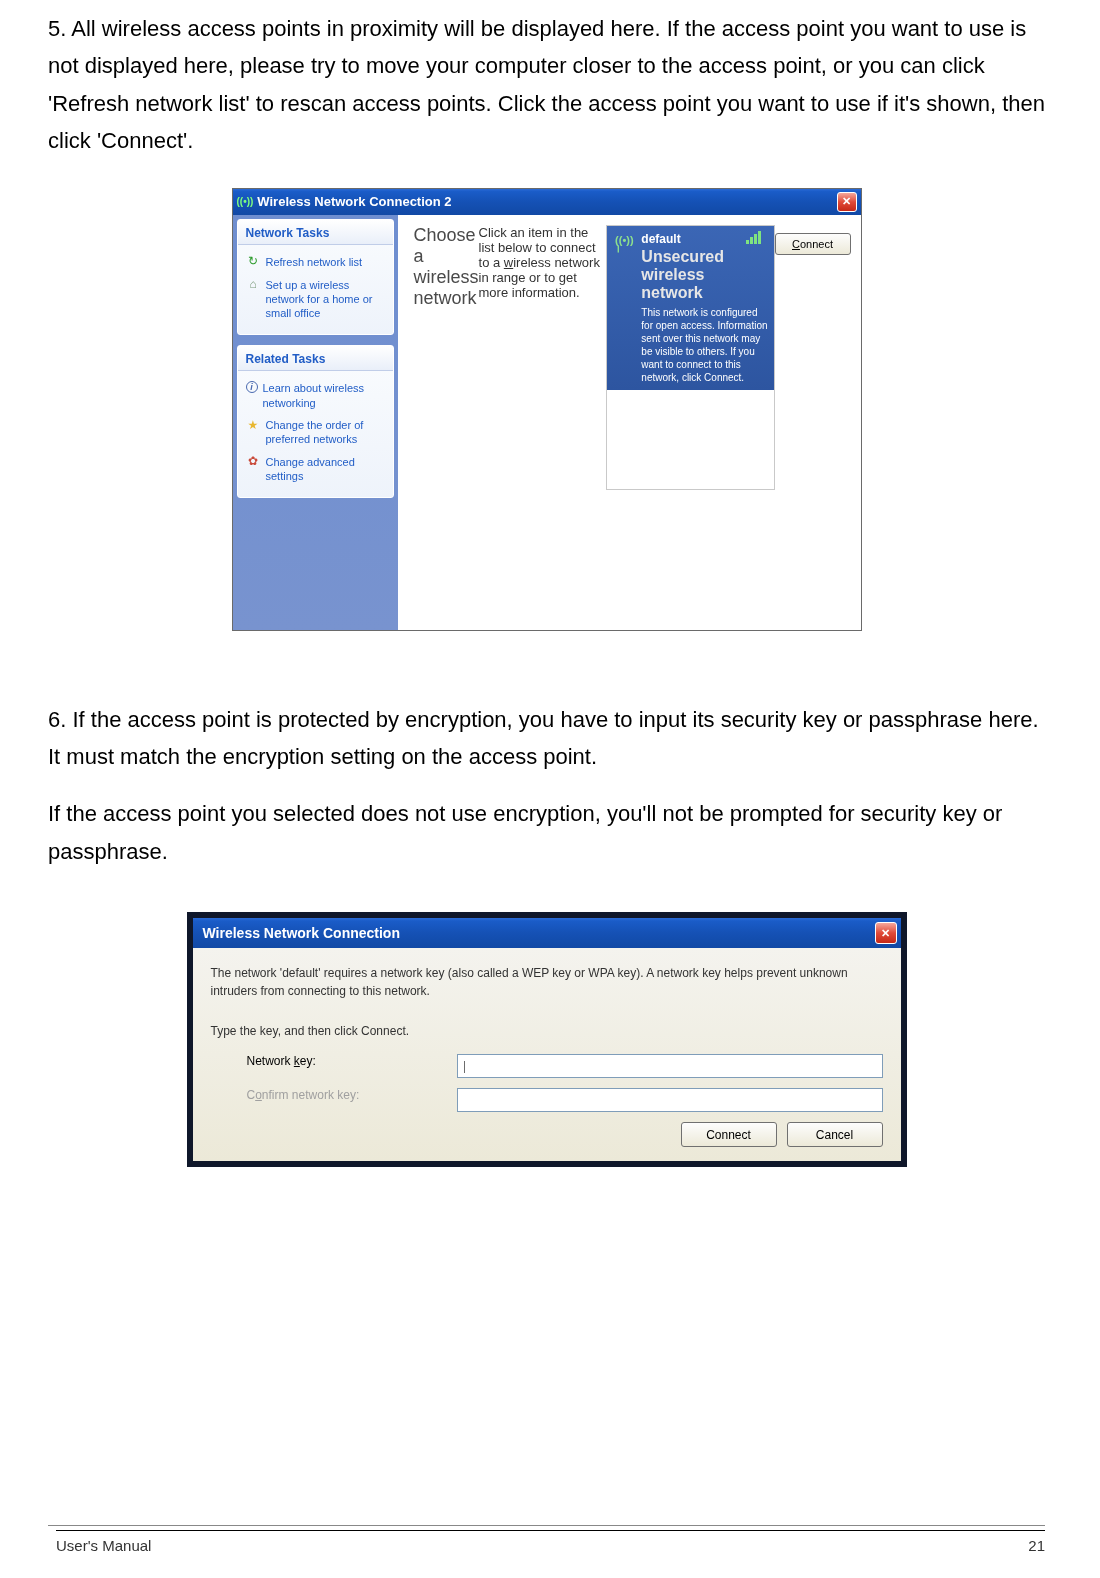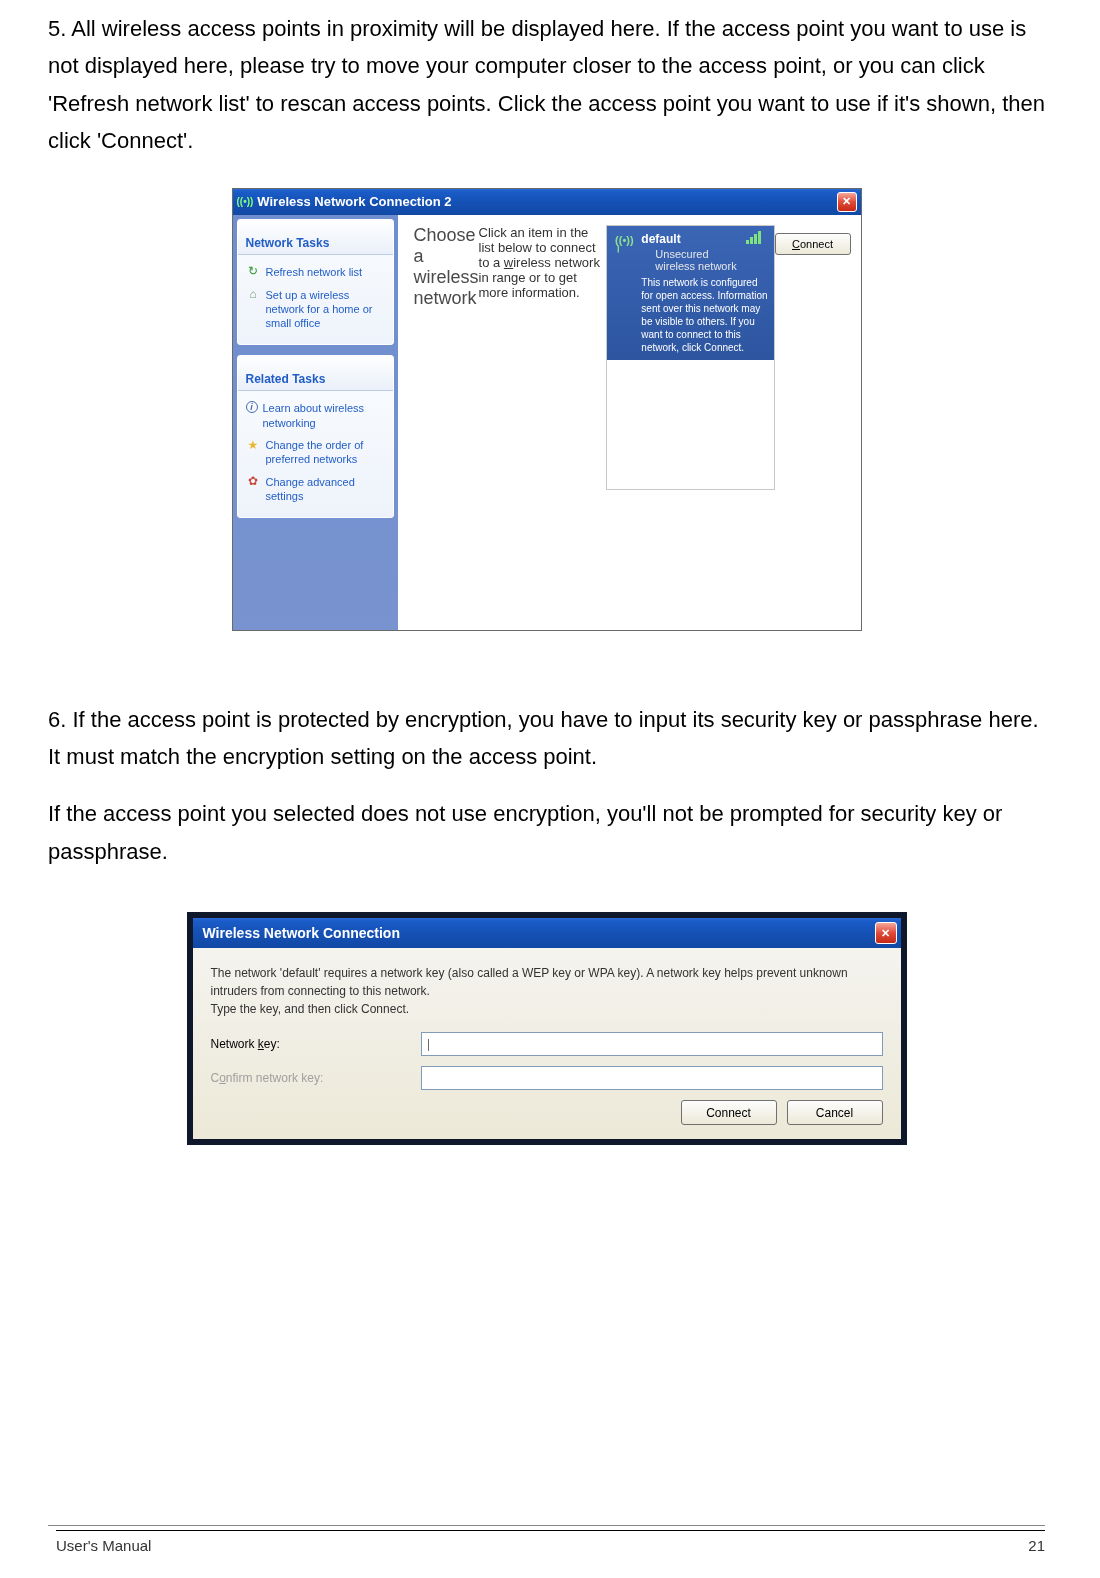--- a/index.html
+++ b/index.html
@@ -24,53 +24,53 @@
   .wifi-icon { display: inline-flex; align-items: center; margin-right: 4px; font-size: 10px; color: #7fff7f; font-weight: bold;}
   .titlebar-text { font-weight: bold; font-size: 13px; flex: 1; }
   .close-btn {
     width: 20px; height: 20px; background: linear-gradient(to bottom, #f5a89c, #e04a38, #c62817);
     border: 1px solid #fff; border-radius: 3px; color: #fff; display: flex; align-items: center; justify-content: center;
     font-weight: bold; font-size: 11px;
   }
   .dialog-body { display: flex; height: 415px; background: #fff; }
   .sidebar { width: 165px; background: linear-gradient(to bottom,#6e8ed0 0%, #7893cf 100%); padding: 4px 4px; font-size: 11px; }
   .side-panel { background: linear-gradient(to bottom,#fafcfe,#eef3fb); border: 1px solid #fff; border-radius: 3px; margin-bottom: 10px; }
-  .side-panel-hd { color: #215dc6; font-weight: bold; font-size: 12px; padding: 16px 8px 4px 8px; border-bottom: 1px solid #c0cde8; background: linear-gradient(to bottom,#fff,#e9eff9); }
+  .side-panel-hd { color: #215dc6; font-weight: bold; font-size: 12px; padding: 6px 8px 4px 8px; border-bottom: 1px solid #c0cde8; background: linear-gradient(to bottom,#fff,#e9eff9); }
   .side-panel-body { padding: 6px 6px 10px 6px; }
   .side-link { display: flex; align-items: flex-start; gap: 5px; padding: 4px 2px; color: #215dc6; line-height: 1.3; cursor: pointer; }
   .side-ico { width: 15px; height: 15px; flex: none; display: flex; align-items: center; justify-content: center; font-size: 12px;}
   .main-pane { flex: 1; background: #fff; padding: 10px 10px 8px 16px; display: flex; }
   .choose-hd { font-family: Verdana, Tahoma, sans-serif; font-size: 18px; color: #4a4a4a; margin-bottom: 18px; }
   .instr { font-size: 13px; color: #333; margin-bottom: 8px; }
   .net-list { border: 1px solid #c9c9c9; height: 265px; background: #fff; }
   .net-item { background: linear-gradient(to bottom,#3b66b5,#2d55a0); color: #fff; padding: 6px 6px 6px 6px; display: flex; gap: 6px; }
   .antenna { width: 22px; display: flex; align-items: flex-start; justify-content: center; color: #8de08d; font-weight: bold; font-size: 11px; padding-top:2px;}
   .net-text { flex: 1; }
   .net-name { font-weight: bold; font-size: 12px; }
-  .net-sec { font-size: 11px; margin: 2px 0 4px 14px; color: #e6e6e6;}
+  .net-sec { font-size: 16px; margin: 2px 0 4px 0; color: #e6e6e6; font-weight: bold;}
   .net-row { display: flex; }
   .bars { width: 22px; display:flex; align-items:flex-end; gap:1px; height:14px; padding-bottom:2px;}
   .bars span { width:3px; background:#7fe47f; display:block;}
   .bars span:nth-child(1){height:4px;}
   .bars span:nth-child(2){height:7px;}
   .bars span:nth-child(3){height:10px;}
   .bars span:nth-child(4){height:13px;}
   .net-desc { font-size: 10px; line-height: 1.3; }
   .connect-row { display: flex; justify-content: flex-end; padding-top: 8px; }
   .xp-btn {
     font-family: Tahoma, sans-serif; font-size: 11px; height: 22px; min-width: 76px;
     background: linear-gradient(to bottom,#fdfdfd,#ece9d8);
     border: 1px solid #707070; border-radius: 3px; padding: 0 10px; cursor: pointer;
   }
   .xp-btn .ul { text-decoration: underline; }
   .screenshot2 { width: 720px; margin: 0 auto 60px auto; border: 6px solid #0f172a; font-family: Tahoma, sans-serif; font-size: 12px; }
   .dialog2-body { background: linear-gradient(to bottom,#f4f3ee,#ece9d8); padding: 16px 18px 14px 18px; }
-  .d2-text { font-size: 12px; color: #333; line-height: 1.5; margin-bottom: 2px; }
+  .d2-text { font-size: 12px; color: #333; line-height: 1.5; margin-bottom: 24px; }
   .d2-text2 { font-size: 12px; color: #333; margin-bottom: 16px; }
-  .field-row { display: flex; align-items: center; margin-bottom: 10px; }
+  .field-row { display: flex; margin-bottom: 10px; margin-left: 36px; }
   .field-label { width: 210px; font-size: 12px; }
   .field-label .ul { text-decoration: underline; }
   .field-input {
     flex: 1; height: 24px; background: #fff; border: 1px solid #7f9db9; padding: 2px 6px;
     font-family: Tahoma; font-size: 12px;
   }
   .disabled-text { color: #a0a0a0; }
   .btn-row2 { display: flex; justify-content: flex-end; gap: 10px; margin-top: 6px; }
   .xp-btn2 {
     font-family: Tahoma, sans-serif; font-size: 12px; height: 25px; min-width: 96px;

